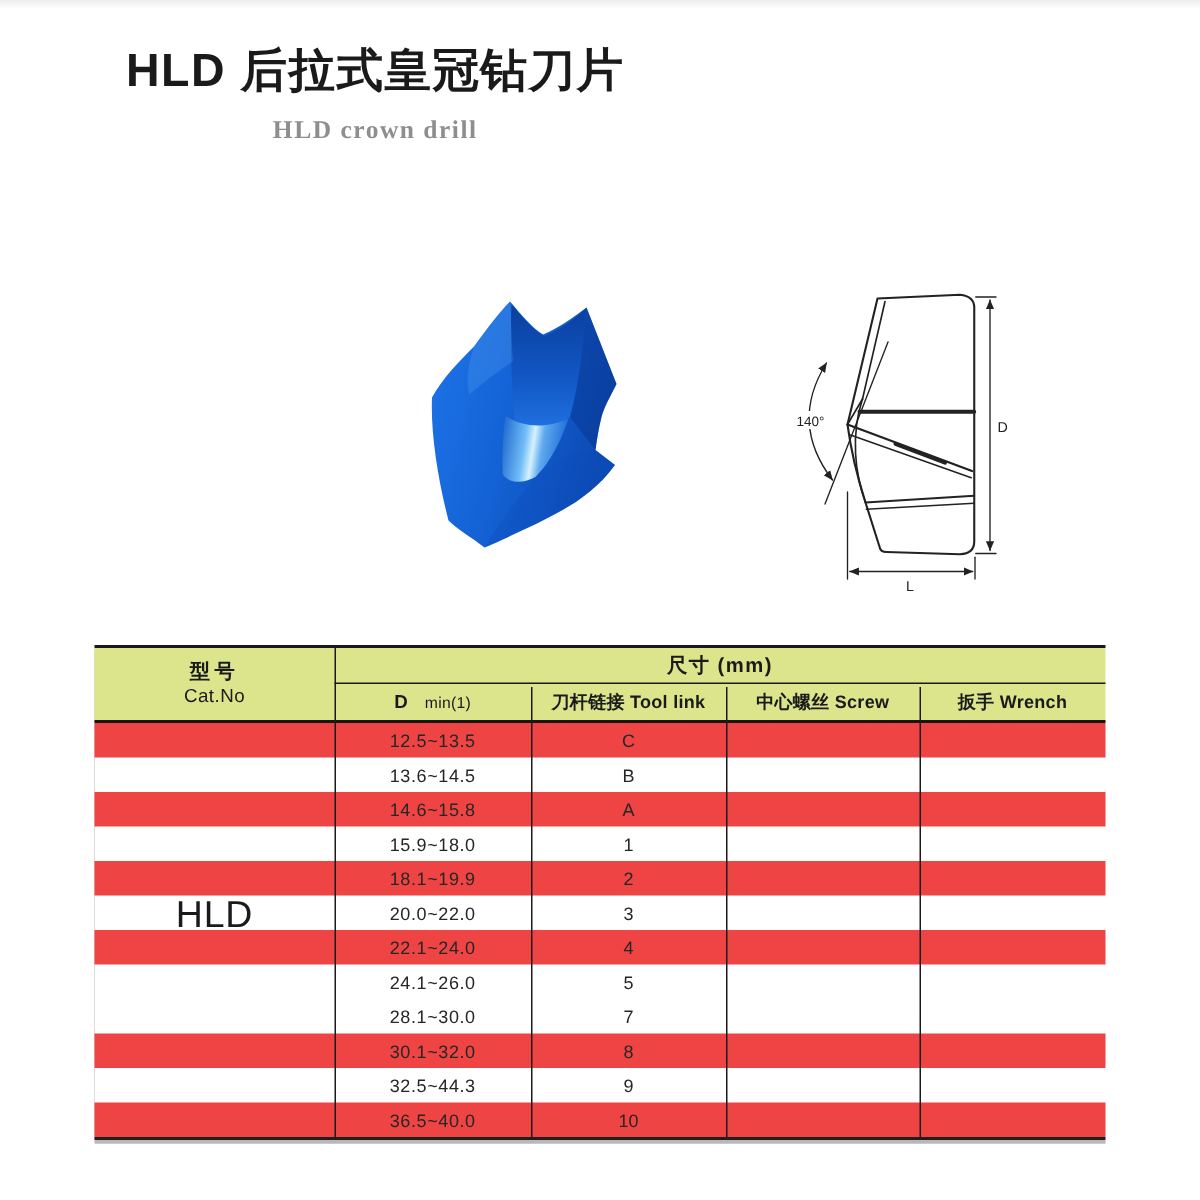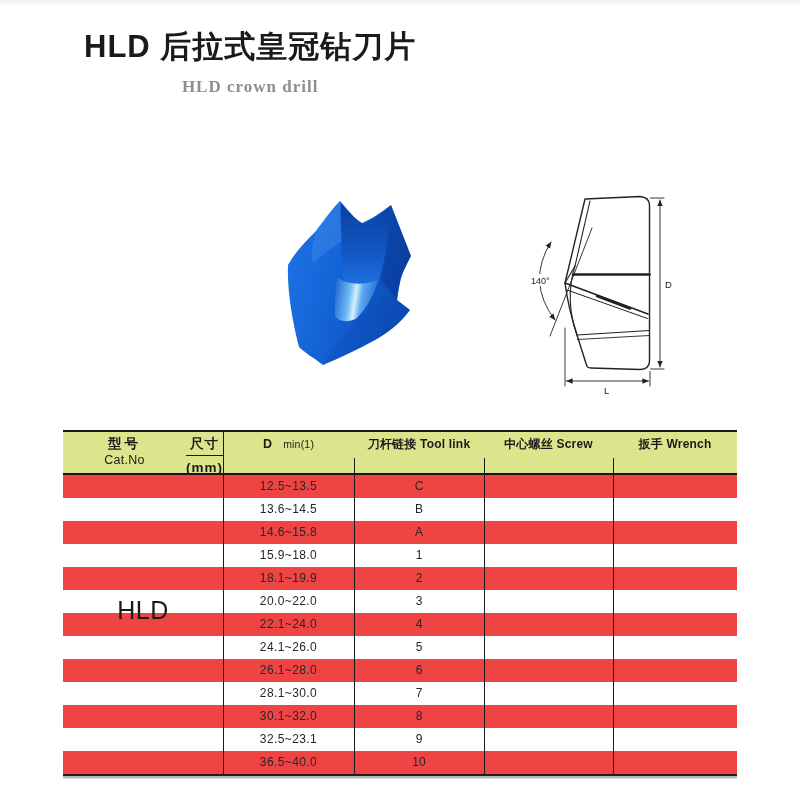--- a/index.html
+++ b/index.html
@@ -22,21 +22,21 @@
 
   
   .spec-table { position:absolute; left:63px; top:430px; width:674px;
                 border-top:2px solid #1a1a1a; border-bottom:2.5px solid #1f1f1f;
                 box-shadow:0 2.5px 0 rgba(125,125,125,.55); }
   .thead { display:flex; border-bottom:2px solid #151515; background:#dde58c; }
   .model-head { width:160px; display:flex; flex-direction:column; justify-content:center;
                 align-items:center; line-height:1.25; padding:4px 0; }
   .model-head .zh { font-size:13.5px; font-weight:600; letter-spacing:3px; }
   .model-head .en { font-size:12.5px; font-weight:500; letter-spacing:.3px; }
-  .size-head { flex:1; display:flex; }
+  .size-head { flex:1; display:flex; flex-direction:column; }
   .size-title { height:24px; line-height:24px; text-align:center; font-size:13.5px;
                 font-weight:600; border-bottom:1.5px solid #1a1a1a; letter-spacing:1px; }
   .sub-cols { display:flex; height:24px; align-items:center; }
   .sub { text-align:center; font-size:12px; font-weight:600; letter-spacing:.2px; }
   .c-d{width:131px;} .c-t{width:130px;} .c-s{width:129px;} .c-w{width:124px;}
   .c-d b{ font-size:12.5px; font-weight:700; }
   .c-d .suf{ font-size:10.5px; font-weight:500;padding-left:11px; }
 
   .tbody { position:relative; }
   .trow { display:flex; height:23px; align-items:center; font-size:12px; color:#262626; }
@@ -204,44 +204,37 @@
           <div class="cell3"></div>
           <div class="cell4"></div>
         </div>
       <div class="trow">
           <div class="cell0"></div>
           <div class="cell1">24.1~26.0</div>
           <div class="cell2">5</div>
           <div class="cell3"></div>
           <div class="cell4"></div>
         </div>
-      <div class="trow odd">
-          <div class="cell0"></div>
-          <div class="cell1">26.1~28.0</div>
-          <div class="cell2">6</div>
-          <div class="cell3"></div>
-          <div class="cell4"></div>
-        </div>
       <div class="trow">
           <div class="cell0"></div>
           <div class="cell1">28.1~30.0</div>
           <div class="cell2">7</div>
           <div class="cell3"></div>
           <div class="cell4"></div>
         </div>
       <div class="trow odd">
           <div class="cell0"></div>
           <div class="cell1">30.1~32.0</div>
           <div class="cell2">8</div>
           <div class="cell3"></div>
           <div class="cell4"></div>
         </div>
       <div class="trow">
           <div class="cell0"></div>
-          <div class="cell1">32.5~23.1</div>
+          <div class="cell1">32.5~44.3</div>
           <div class="cell2">9</div>
           <div class="cell3"></div>
           <div class="cell4"></div>
         </div>
       <div class="trow odd">
           <div class="cell0"></div>
           <div class="cell1">36.5~40.0</div>
           <div class="cell2">10</div>
           <div class="cell3"></div>
           <div class="cell4"></div>

